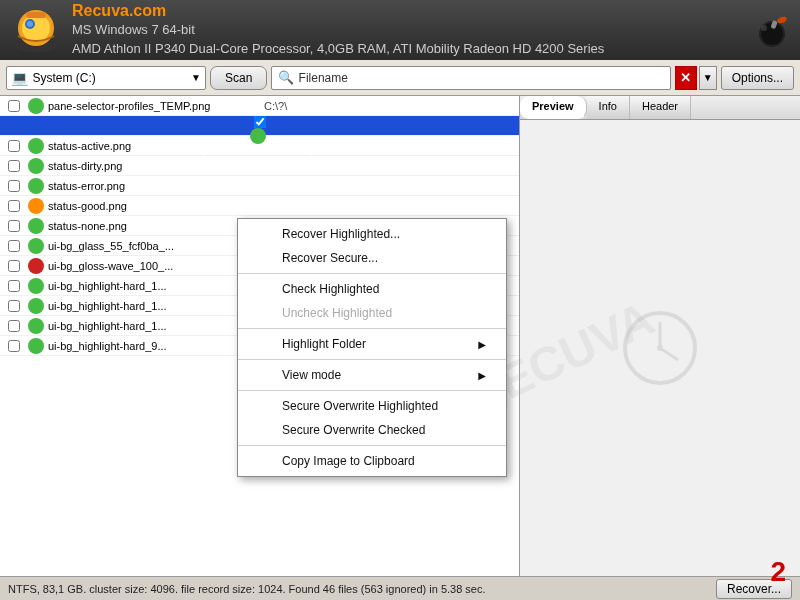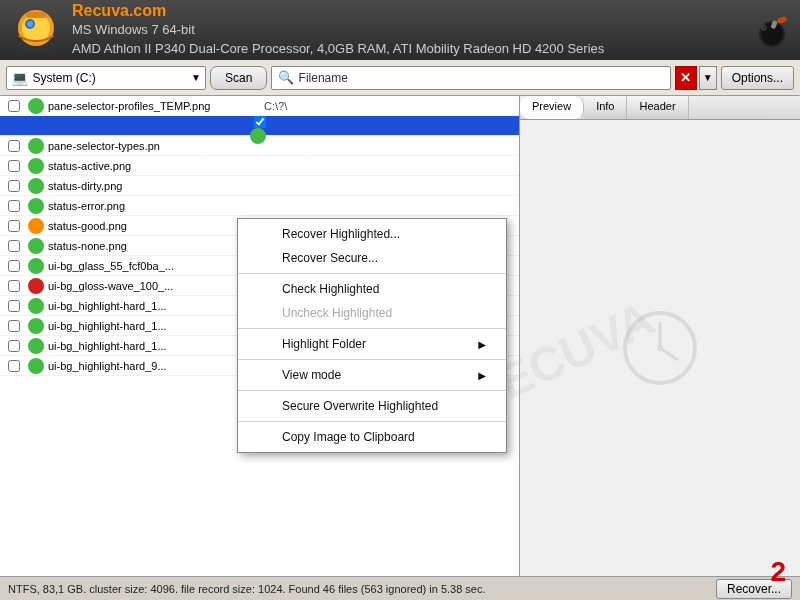--- a/index.html
+++ b/index.html
@@ -252,21 +252,21 @@
     .preview-tab {
       padding: 4px 12px;
       font-size: 11px;
       cursor: pointer;
       border-right: 1px solid #bbb;
       background: linear-gradient(to bottom, #f8f8f8, #d0d0d0);
     }
     .preview-tab.active {
       background: white;
       border-bottom: 1px solid white;
-      font-weight: normal;
+      font-weight: bold;
       border-radius: 9px;
     }
     .preview-content {
       flex: 1;
       display: flex;
       align-items: center;
       justify-content: center;
     }
 
     
@@ -428,28 +428,20 @@
     </div>
     <div class="row-icon icon-green"></div>
     <div class="file-name">pane-selector-restore.p</div>
     <div class="file-path"></div>
   </div>
         <div class="file-row">
     <div class="row-check">
       <input type="checkbox" style="">
     </div>
     <div class="row-icon icon-green"></div>
-    <div class="file-name">pane-selector-types.pn</div>
-    <div class="file-path"></div>
-  </div>
-        <div class="file-row">
-    <div class="row-check">
-      <input type="checkbox" style="">
-    </div>
-    <div class="row-icon icon-green"></div>
     <div class="file-name">status-active.png</div>
     <div class="file-path"></div>
   </div>
         <div class="file-row">
     <div class="row-check">
       <input type="checkbox" style="">
     </div>
     <div class="row-icon icon-green"></div>
     <div class="file-name">status-dirty.png</div>
     <div class="file-path"></div>
@@ -568,17 +560,18 @@
       <span>Highlight Folder</span>
       <span class="ctx-sub-arrow">▶</span>
     </div>
     <div class="ctx-separator"></div>
     <div class="ctx-item has-sub">
       <span>View mode</span>
       <span class="ctx-sub-arrow">▶</span>
     </div>
     <div class="ctx-separator"></div>
     <div class="ctx-item">Secure Overwrite Highlighted</div>
+    <div class="ctx-item">Secure Overwrite Checked</div>
     <div class="ctx-separator"></div>
     <div class="ctx-item">Copy Image to Clipboard</div>
   </div>
 
 <div class="red-badge">2</div>
 
 </body></html>

